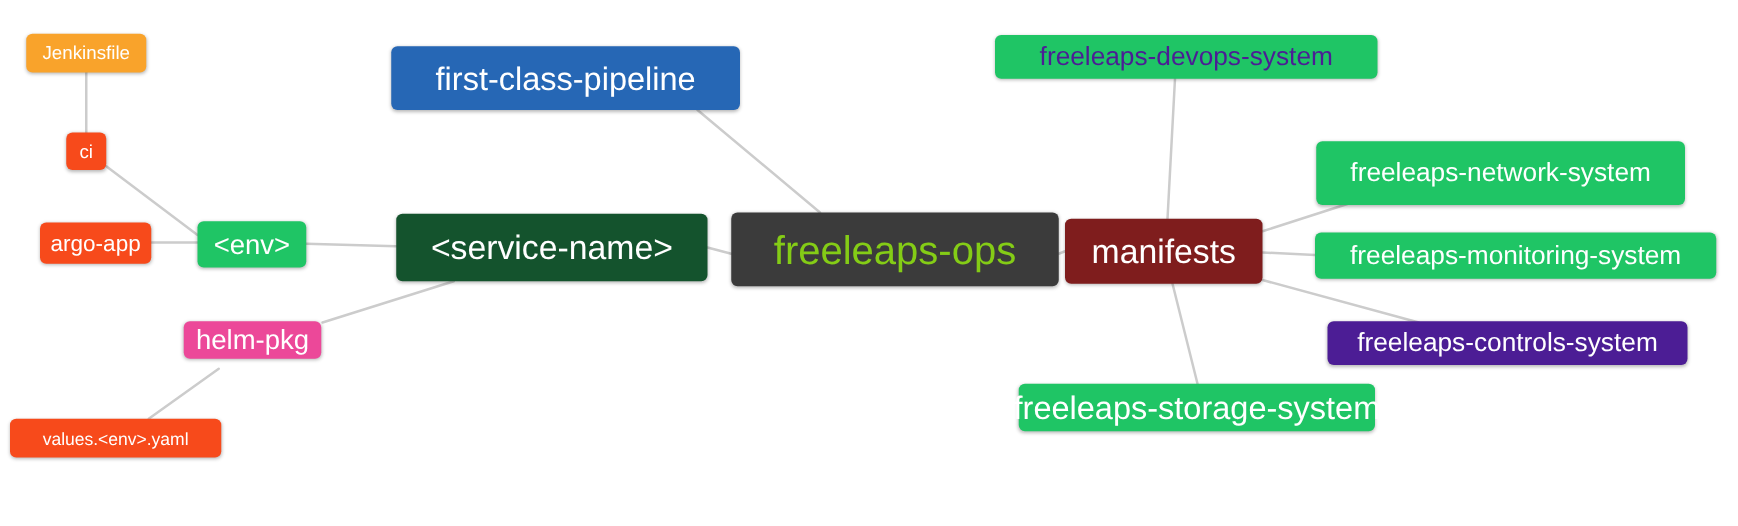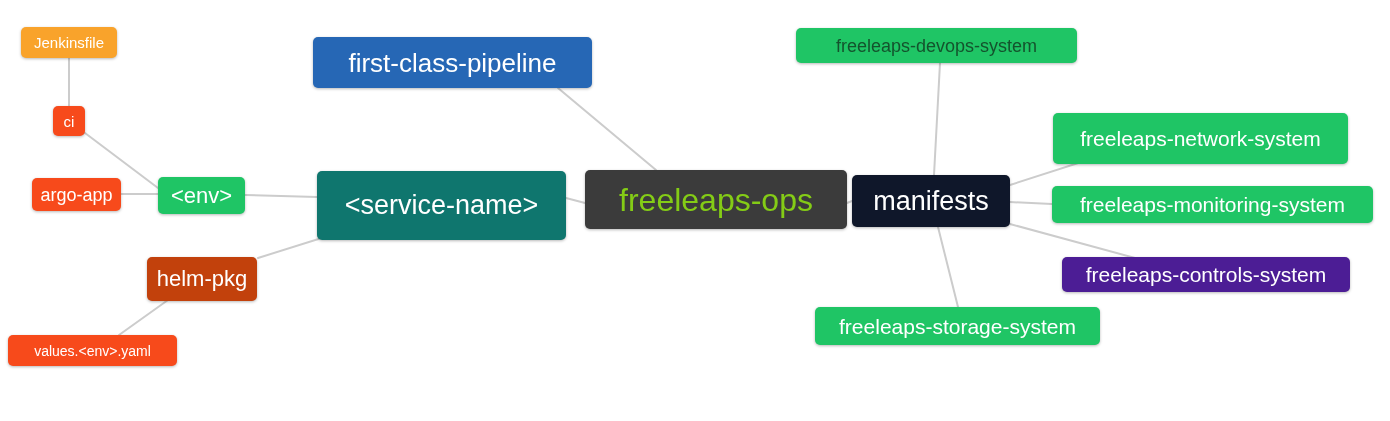--- a/index.html
+++ b/index.html
@@ -55,24 +55,24 @@
       <line x1="1010" y1="185" x2="1125" y2="148" stroke="#CCCCCC" stroke-width="2" stroke-linecap="round"></line>
       <line x1="1010" y1="202" x2="1052" y2="204" stroke="#CCCCCC" stroke-width="2" stroke-linecap="round"></line>
       <line x1="1010" y1="224" x2="1135" y2="258" stroke="#CCCCCC" stroke-width="2" stroke-linecap="round"></line>
       <line x1="938" y1="227" x2="958" y2="307" stroke="#CCCCCC" stroke-width="2" stroke-linecap="round"></line>
     </svg>
 
 <div class="mm-node" style="left: 21px; top: 27px; width: 96px; height: 31px; font-size: 15px; background: rgb(249, 163, 43); color: rgb(255, 255, 255);">Jenkinsfile</div>
     <div class="mm-node" style="left: 53px; top: 106px; width: 32px; height: 30px; font-size: 15px; background: rgb(247, 74, 27); color: rgb(255, 255, 255);">ci</div>
     <div class="mm-node" style="left: 32px; top: 178px; width: 89px; height: 33px; font-size: 18px; background: rgb(247, 74, 27); color: rgb(255, 255, 255);">argo-app</div>
     <div class="mm-node" style="left: 158px; top: 177px; width: 87px; height: 37px; font-size: 22px; background: rgb(31, 197, 101); color: rgb(255, 255, 255);">&lt;env&gt;</div>
-    <div class="mm-node" style="left: 147px; top: 257px; width: 110px; height: 44px; font-size: 22px; background: #c2410c; color: rgb(255, 255, 255);">helm-pkg</div>
+    <div class="mm-node" style="left: 147px; top: 257px; width: 110px; height: 30px; font-size: 22px; background: #ec4899; color: rgb(255, 255, 255);">helm-pkg</div>
     <div class="mm-node" style="left: 8px; top: 335px; width: 169px; height: 31px; font-size: 14px; background: rgb(247, 74, 27); color: rgb(255, 255, 255);">values.&lt;env&gt;.yaml</div>
     <div class="mm-node" style="left: 313px; top: 37px; width: 279px; height: 51px; font-size: 26px; background: rgb(38, 103, 181); color: rgb(255, 255, 255);">first-class-pipeline</div>
-    <div class="mm-node" style="left: 317px; top: 171px; width: 249px; height: 69px; font-size: 27px; background: #0f766e; color: rgb(255, 255, 255);">&lt;service-name&gt;</div>
+    <div class="mm-node" style="left: 317px; top: 171px; width: 249px; height: 54px; font-size: 27px; background: #14532d; color: rgb(255, 255, 255);">&lt;service-name&gt;</div>
     <div class="mm-node" style="left: 585px; top: 170px; width: 262px; height: 59px; font-size: 32px; background: rgb(59, 59, 59); color: #84cc16;">freeleaps-ops</div>
-    <div class="mm-node" style="left: 852px; top: 175px; width: 158px; height: 52px; font-size: 27px; background: #0f172a; color: rgb(255, 255, 255);">manifests</div>
-    <div class="mm-node" style="left: 796px; top: 28px; width: 281px; height: 35px; font-size: 18px; background: rgb(31, 197, 101); color: #14532d;">freeleaps-devops-system</div>
+    <div class="mm-node" style="left: 852px; top: 175px; width: 158px; height: 52px; font-size: 27px; background: #7f1d1d; color: rgb(255, 255, 255);">manifests</div>
+    <div class="mm-node" style="left: 796px; top: 28px; width: 306px; height: 35px; font-size: 21px; background: rgb(31, 197, 101); color: #4c1d95;">freeleaps-devops-system</div>
     <div class="mm-node" style="left: 1053px; top: 113px; width: 295px; height: 51px; font-size: 21px; background: rgb(31, 197, 101); color: rgb(255, 255, 255);">freeleaps-network-system</div>
     <div class="mm-node" style="left: 1052px; top: 186px; width: 321px; height: 37px; font-size: 21px; background: rgb(31, 197, 101); color: rgb(255, 255, 255);">freeleaps-monitoring-system</div>
     <div class="mm-node" style="left: 1062px; top: 257px; width: 288px; height: 35px; font-size: 21px; background: #4c1d95; color: rgb(255, 255, 255);">freeleaps-controls-system</div>
-    <div class="mm-node" style="left: 815px; top: 307px; width: 285px; height: 38px; font-size: 21px; background: rgb(31, 197, 101); color: rgb(255, 255, 255);">freeleaps-storage-system</div>
+    <div class="mm-node" style="left: 815px; top: 307px; width: 285px; height: 38px; font-size: 26px; background: rgb(31, 197, 101); color: rgb(255, 255, 255);">freeleaps-storage-system</div>
   </div>
 
 </body></html>

